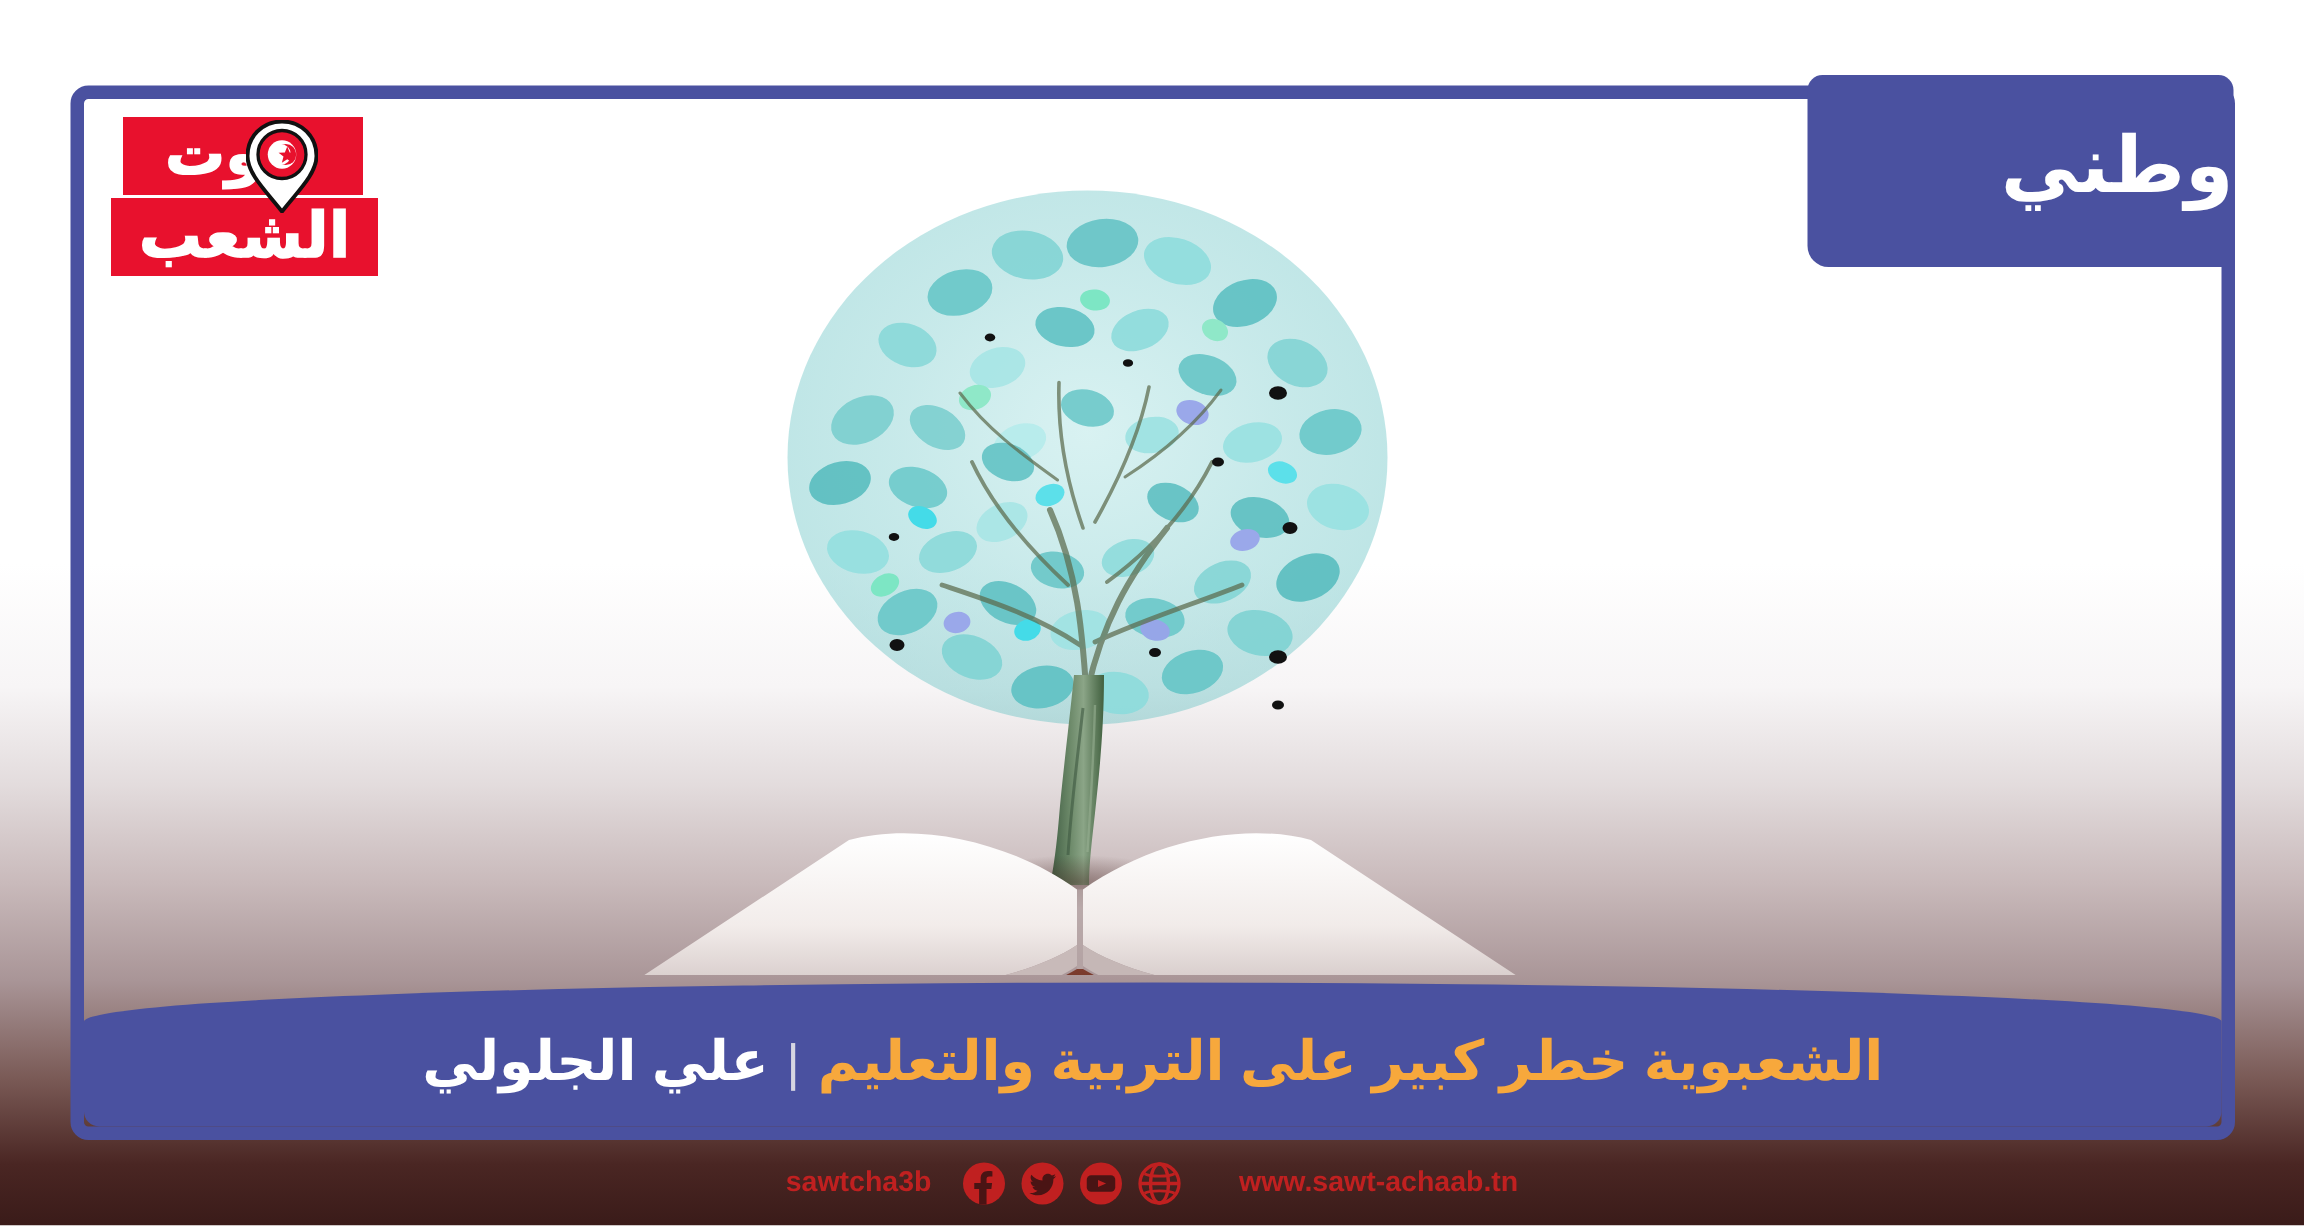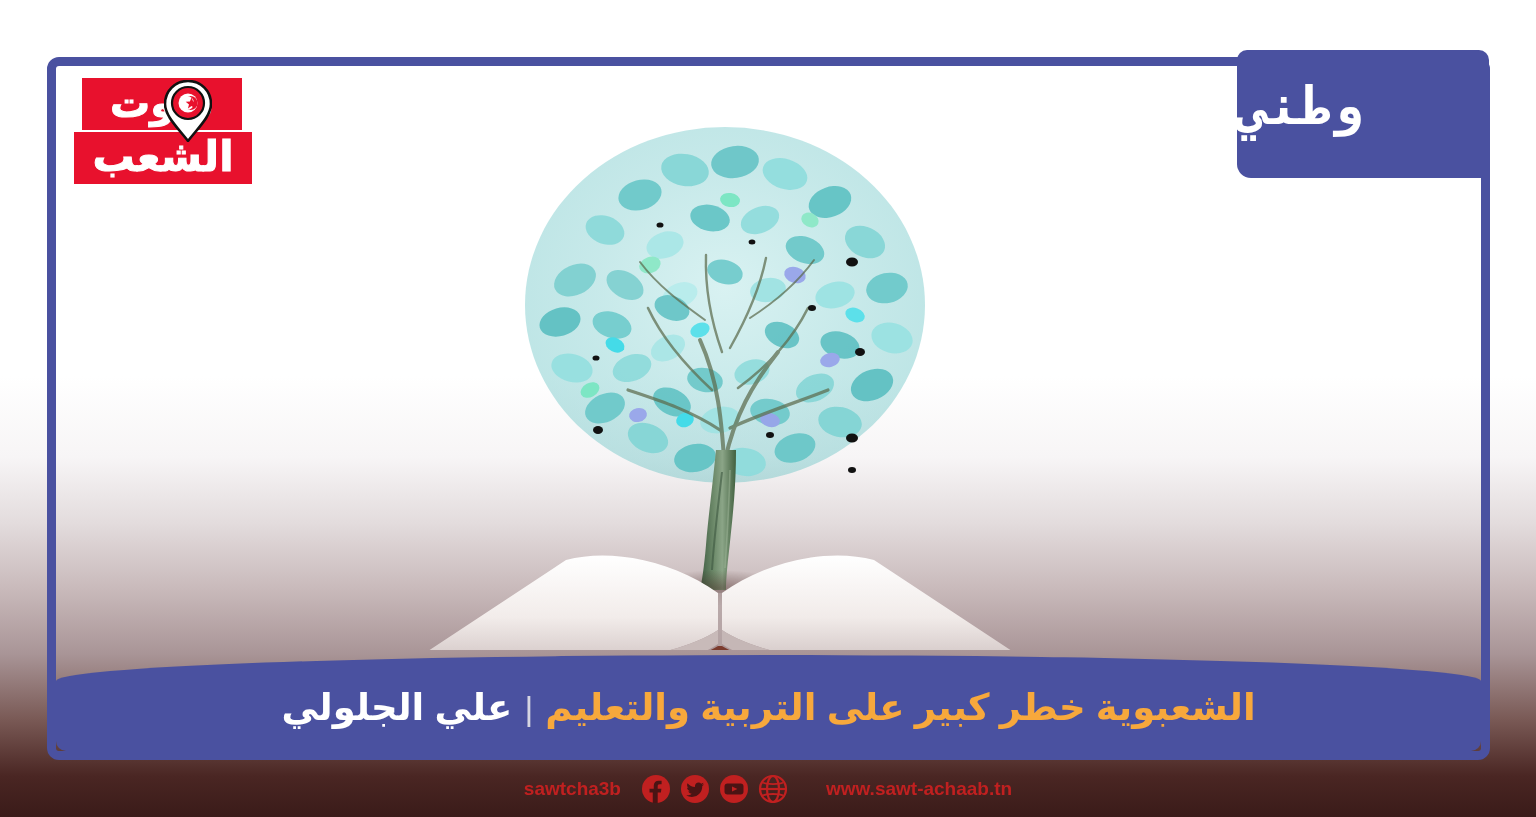--- a/index.html
+++ b/index.html
@@ -22,27 +22,26 @@
     position:absolute;left:47px;top:57px;width:1443px;height:703px;
     border:9px solid #4a51a0;
     border-radius:12px;
     box-sizing:border-box;
     background:transparent;
   }
 
   
   .badge{
     position:absolute;right:47px;top:50px;
-    width:252px;height:128px;
+    width:284px;height:128px;
     background:#4a51a0;
     border-radius:10px 10px 0 14px;
-    display:flex;align-items:center;justify-content:flex-start;
+    display:flex;align-items:center;justify-content:flex-end;
     padding-bottom:6px;
     box-sizing:border-box;
-    font-family:Liberation Mono, monospace;
   }
   .badge-label{
     color:#ffffff;
     font-size:52px;font-weight:bold;
     direction:rtl;unicode-bidi:bidi-override;
     letter-spacing:0px;
     line-height:1;
   }
 
   

